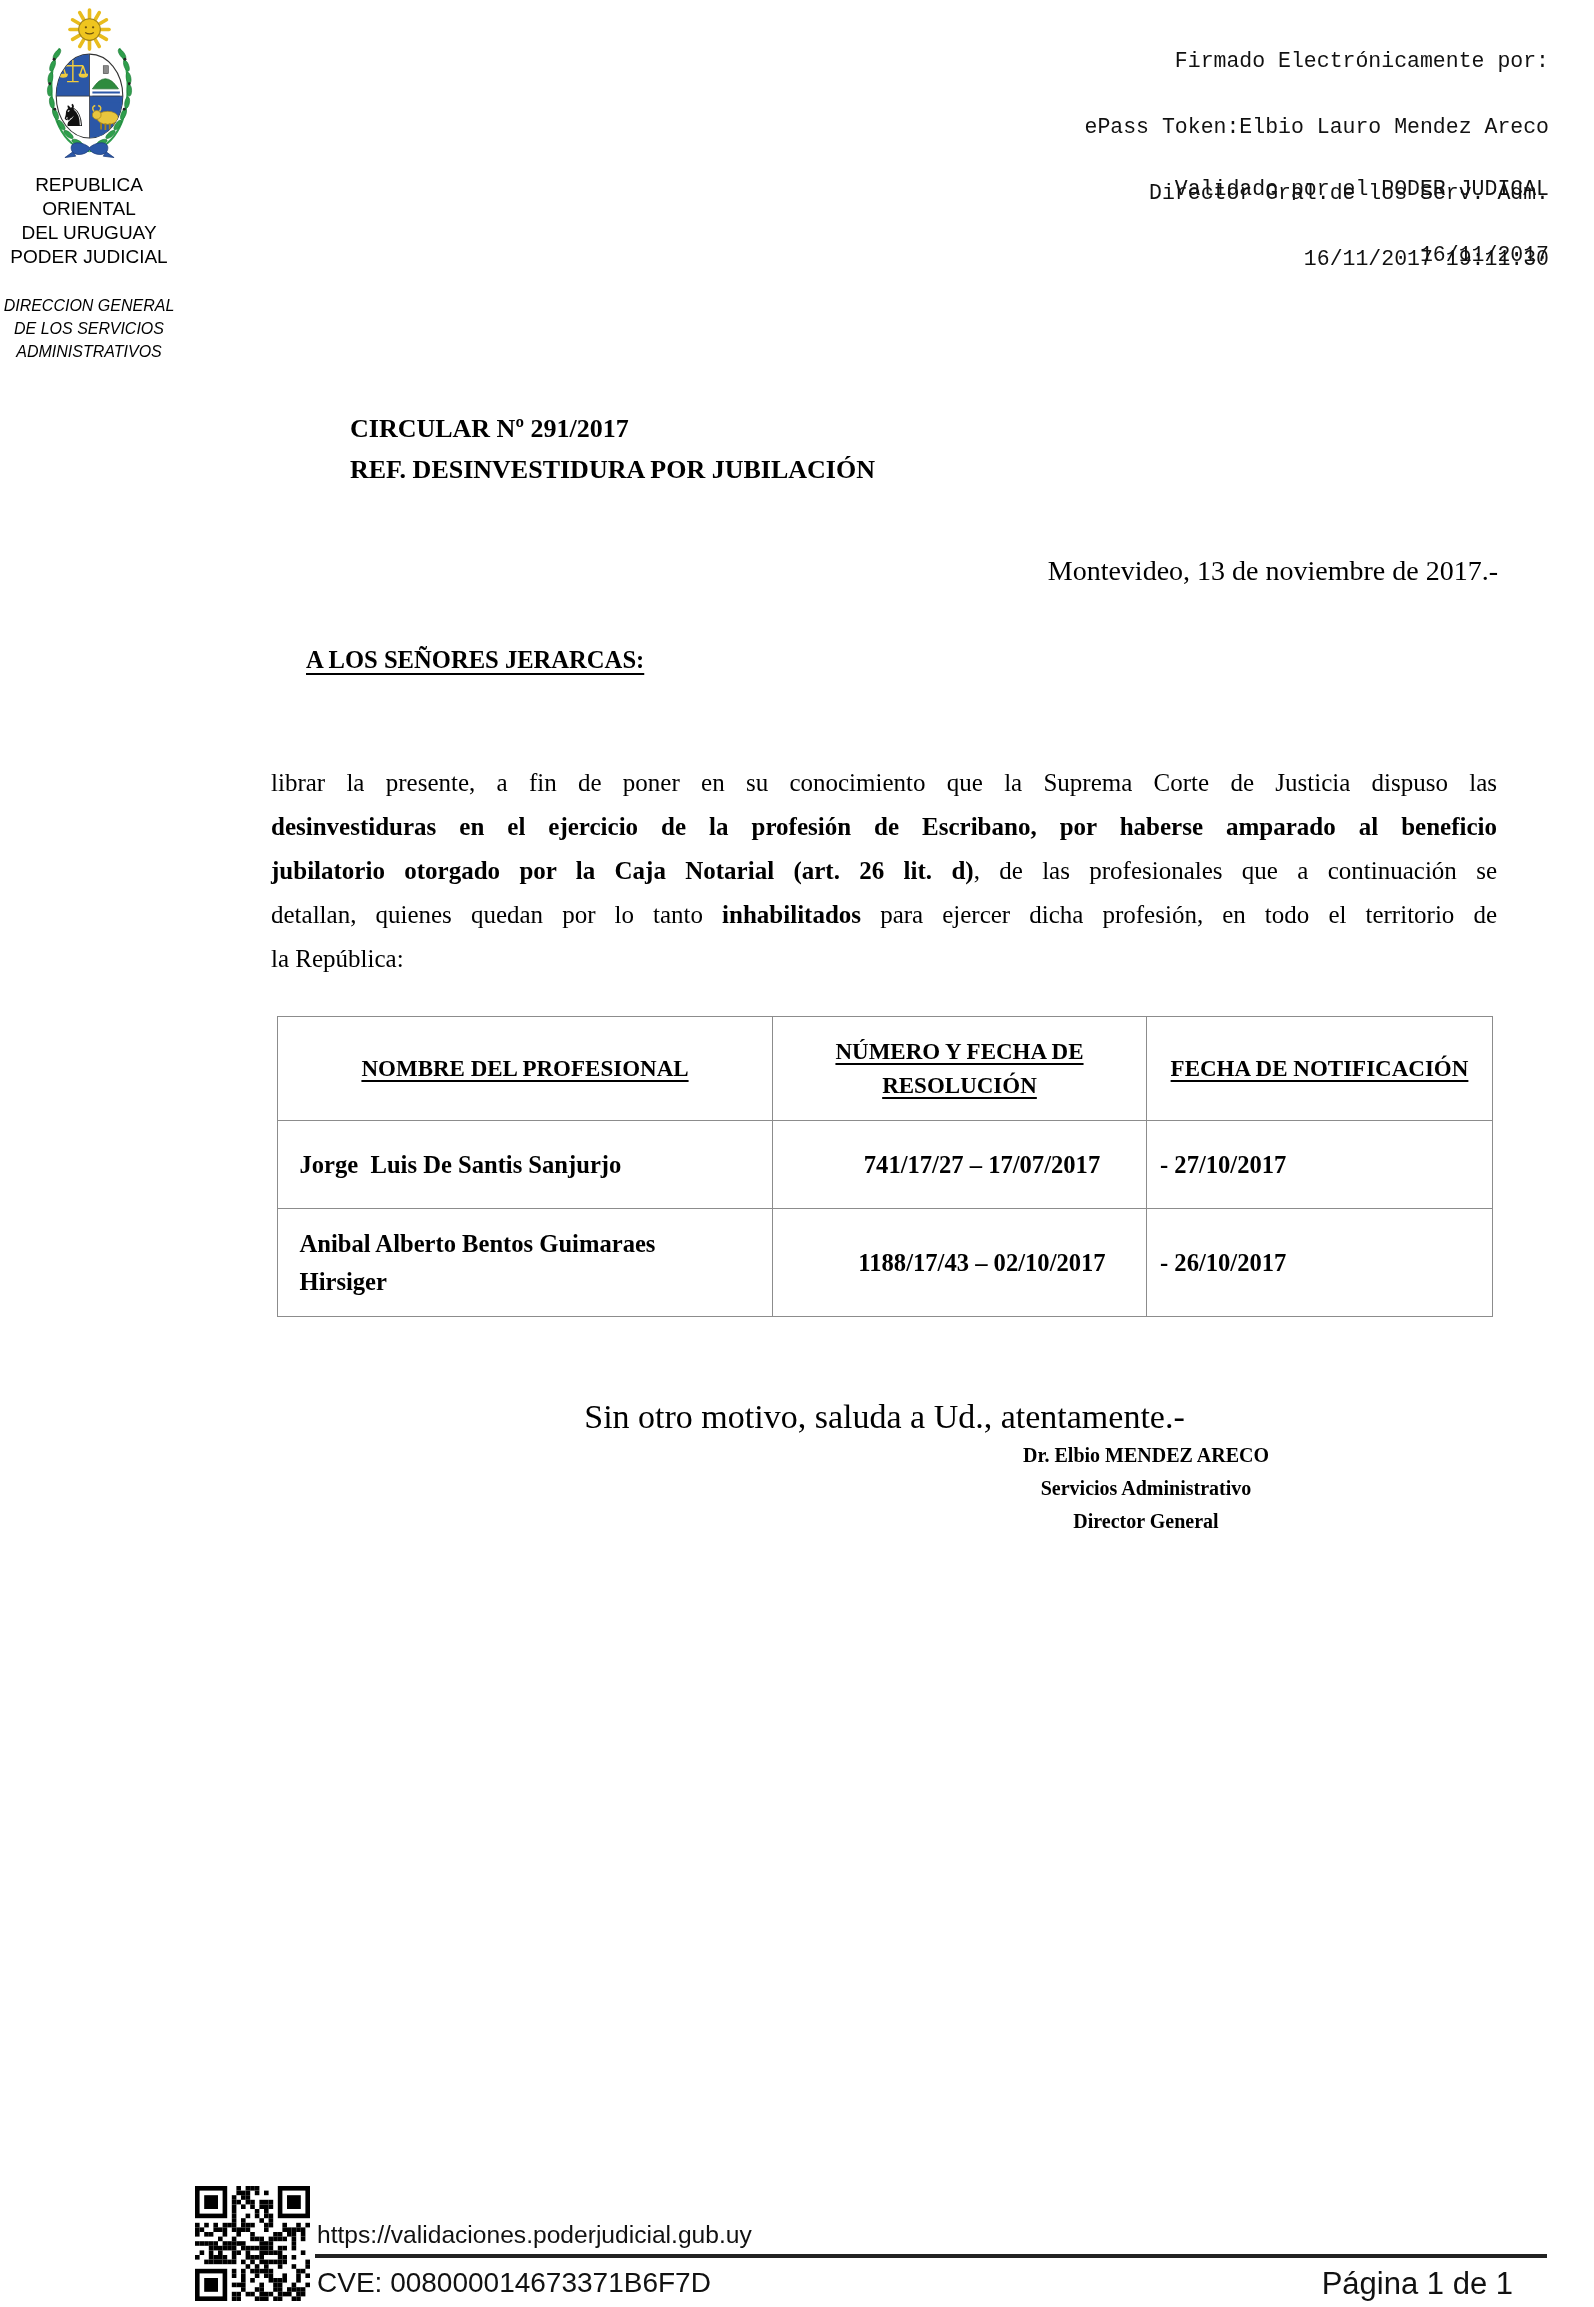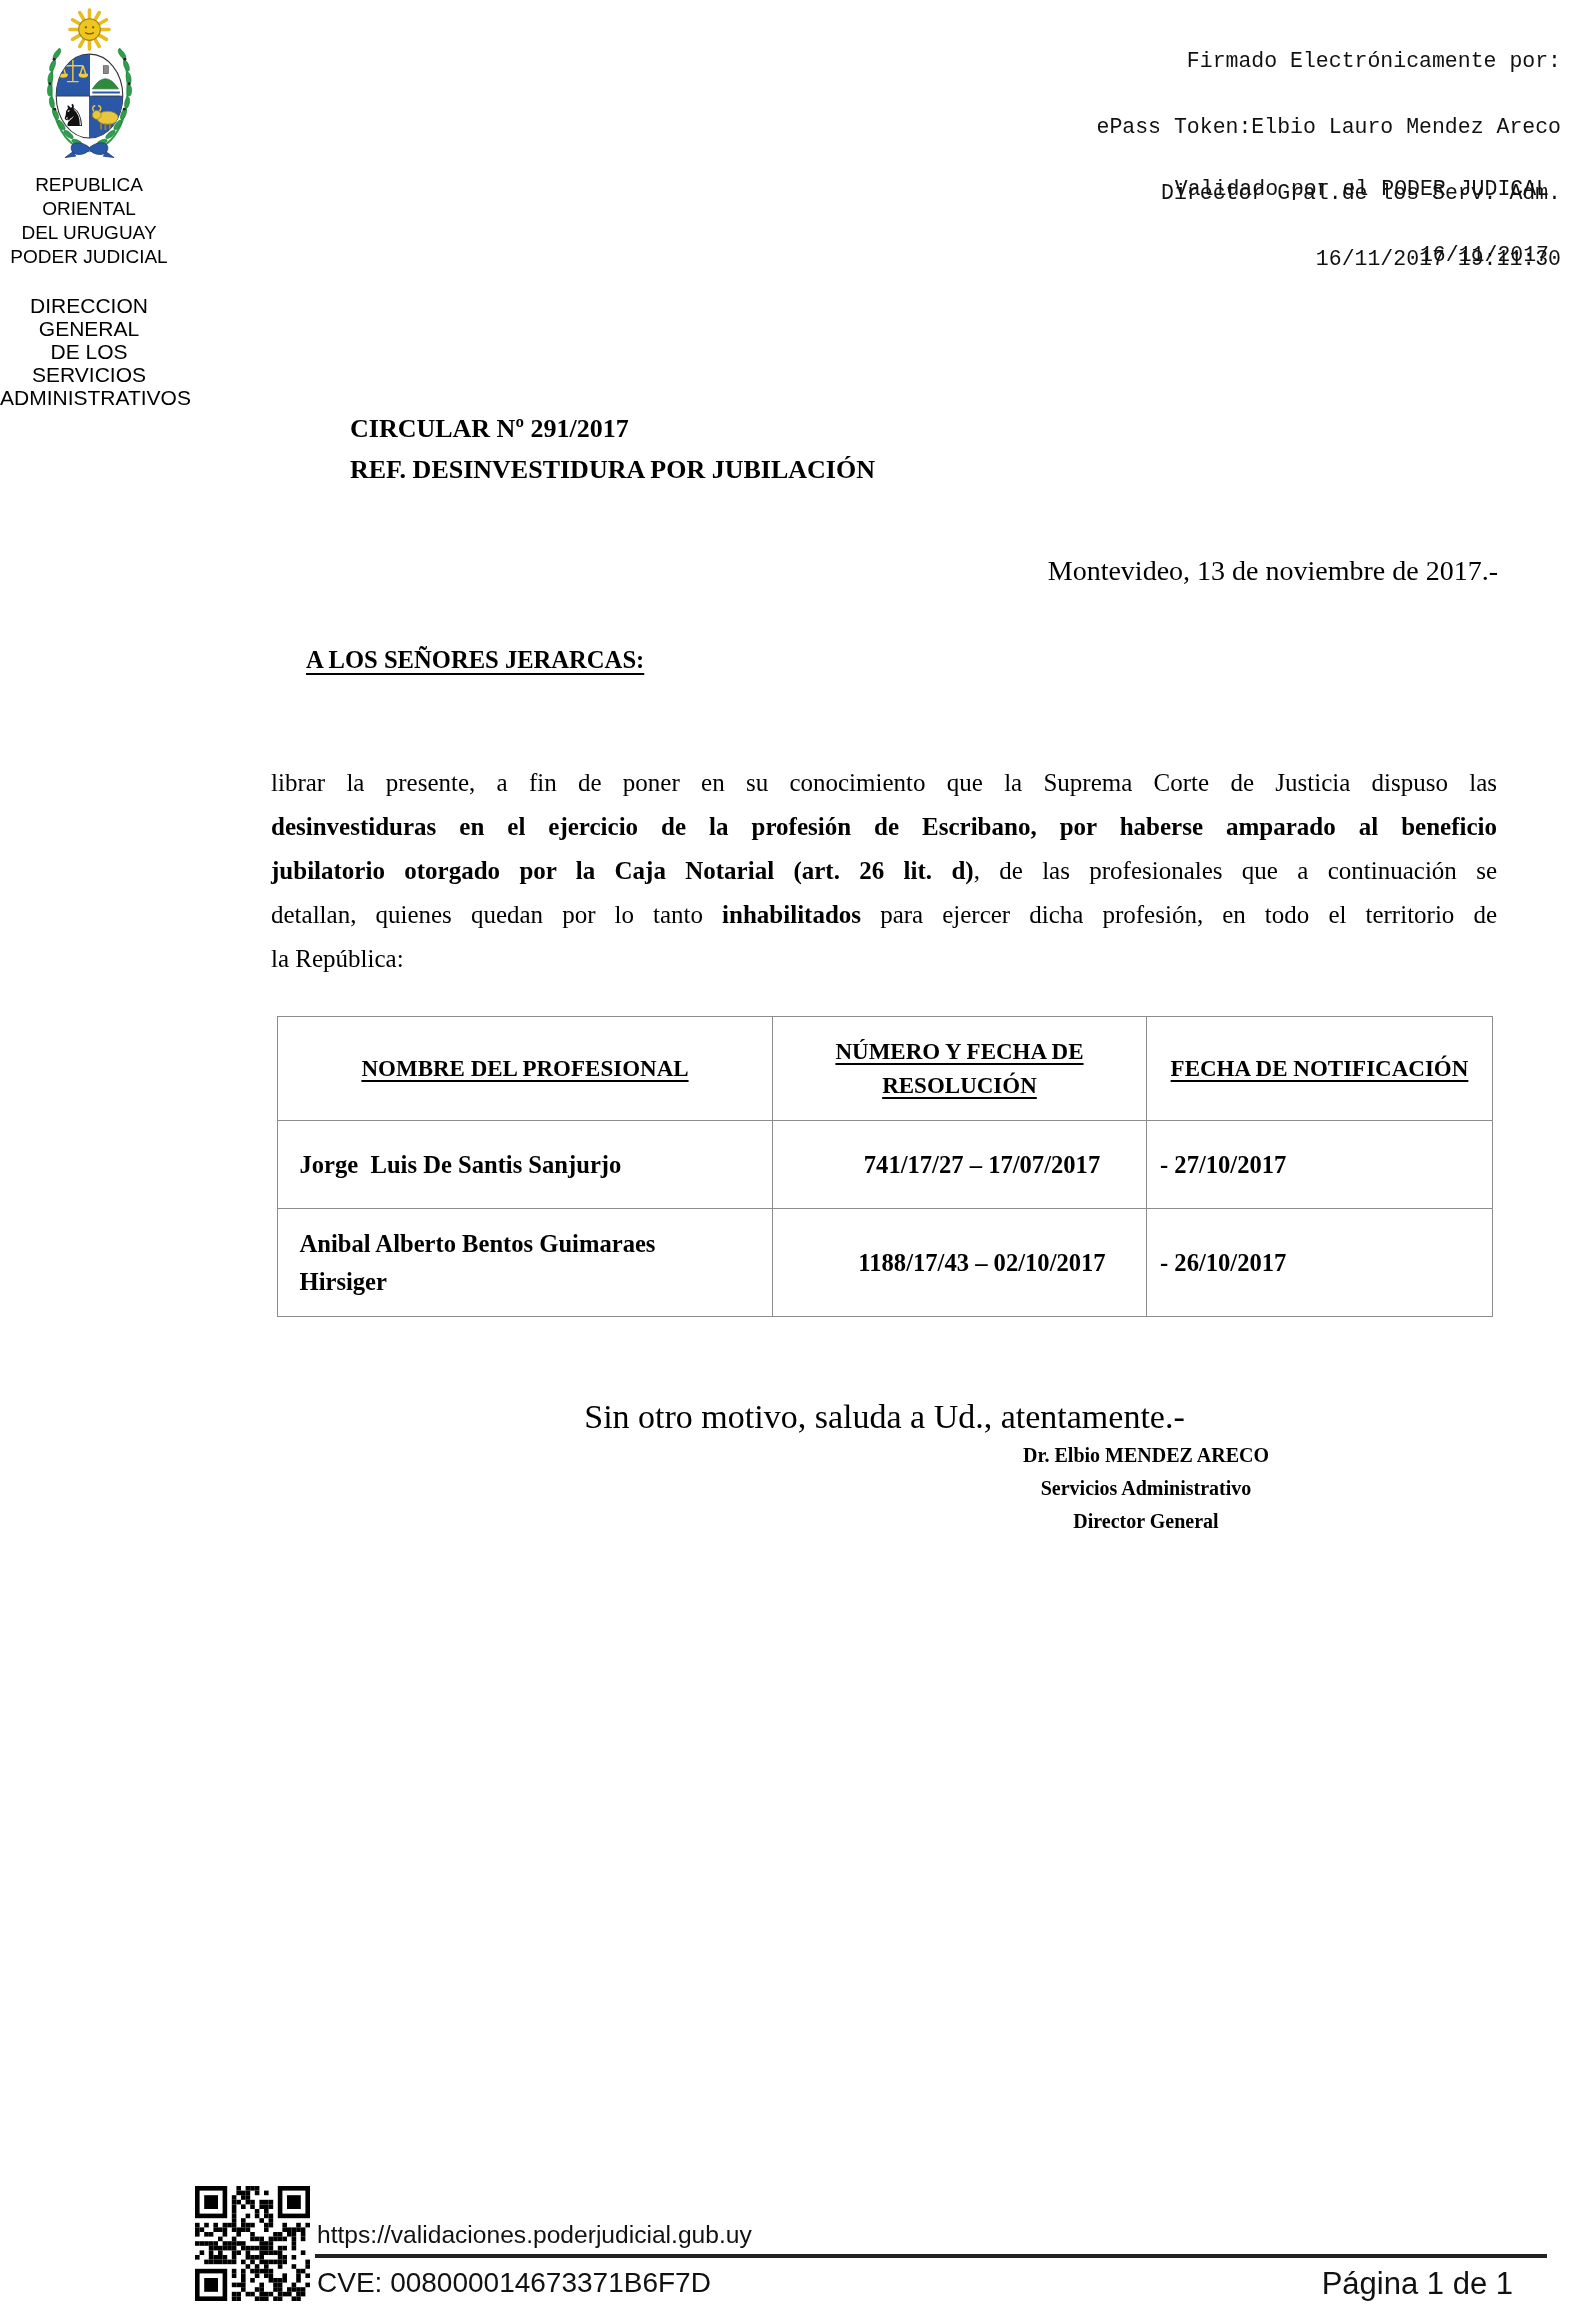--- a/index.html
+++ b/index.html
@@ -4,29 +4,29 @@
 <style>
   * { margin: 0; padding: 0; box-sizing: border-box; }
   html, body { background: #fff; }
   body { width: 1595px; height: 2307px; position: relative; overflow: hidden;
          font-family: "Liberation Serif", "DejaVu Serif", serif; color: #000; }
   .abs { position: absolute; }
 
   
   .stamp { font-family: "Liberation Mono", "DejaVu Sans Mono", monospace;
            font-size: 21.5px; line-height: 22px; text-align: right; color: #111; white-space: pre; }
-  #stamp-signed   { top: 6.2px;   right: 34px; }
+  #stamp-signed   { top: 6.2px;   right: 46px; }
   #stamp-validated{ top: 134px; right: 46px; }
 
   
   #letterhead { left: 0; top: 6.2px; width: 178px; text-align: center;
                 font-family: "Liberation Sans", "DejaVu Sans", sans-serif; }
   #coat-svg { display: block; margin: 0 auto; }
   .lh-org  { margin-top: 15px;  font-size: 19px; line-height: 24px; }
-  .lh-dept { margin-top: 24.6px; font-size: 21px; line-height: 23px; }
+  .lh-dept { margin-top: 24.6px; font-size: 16px; line-height: 23px; font-style: italic; }
 
   
   .doc-title { left: 350px; font-size: 26px; font-weight: bold; white-space: nowrap; }
   #title-line1 { top: 414px; }
   #title-line2 { top: 455px; }
 
   
   #dateline { left: 271px; width: 1227px; top: 555px; font-size: 28px; text-align: right; }
   #salutation { left: 277px; top: 646px; font-size: 24.6px; font-weight: bold;
                 text-decoration: underline; text-decoration-thickness: 1.9px; text-underline-offset: 4.6px; margin-left: 29px; }

